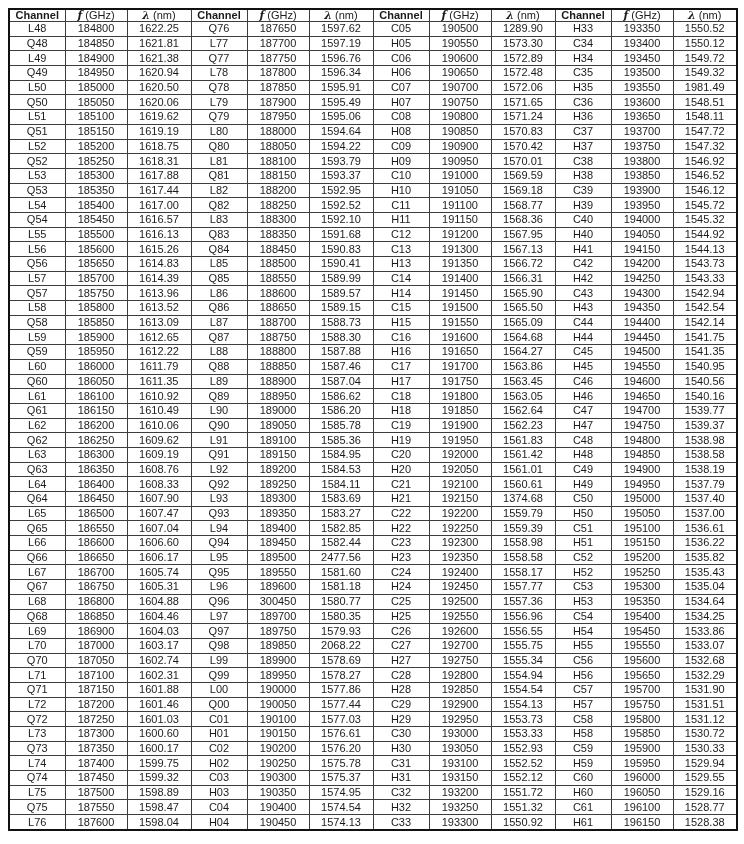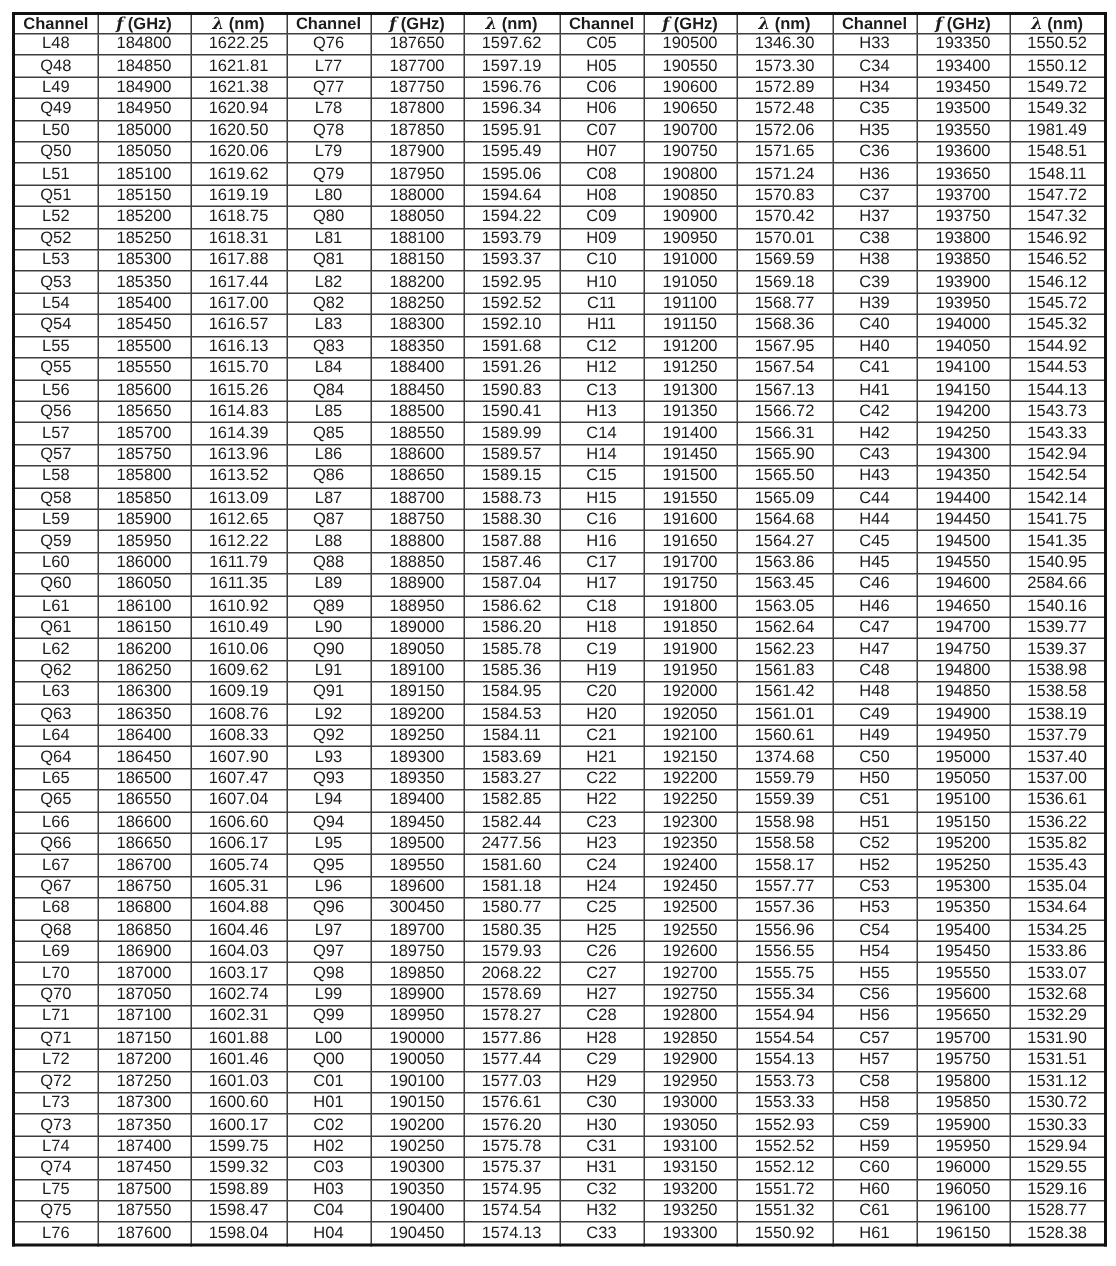--- a/index.html
+++ b/index.html
@@ -14,21 +14,21 @@
     color:#1c1c1c;
   }
   table.grid th,table.grid td{
     border:1px solid #3d3d3d;
     text-align:center;vertical-align:middle;
     padding:0;overflow:hidden;white-space:nowrap;
   }
   table.grid td{font-size:11px;line-height:1;}
   table.grid th{font-size:11px;font-weight:bold;line-height:1;}
   .sym{font-family:"DejaVu Serif",serif;font-style:italic;font-weight:bold;}
-  .unit{font-weight:bold;}
+  .unit{font-weight:normal;}
 </style>
 </head>
 <body>
 
 <div class="page">
   <table class="grid">
     <colgroup>
         <col style="width: 56px;">
         <col style="width: 62px;">
         <col style="width: 64px;">
@@ -61,21 +61,21 @@
     <tbody>
         <tr>
           <td>L48</td>
           <td>184800</td>
           <td>1622.25</td>
           <td>Q76</td>
           <td>187650</td>
           <td>1597.62</td>
           <td>C05</td>
           <td>190500</td>
-          <td>1346.30</td>
+          <td>1289.90</td>
           <td>H33</td>
           <td>193350</td>
           <td>1550.52</td>
         </tr>
         <tr>
           <td>Q48</td>
           <td>184850</td>
           <td>1621.81</td>
           <td>L77</td>
           <td>187700</td>
@@ -263,34 +263,20 @@
           <td>188350</td>
           <td>1591.68</td>
           <td>C12</td>
           <td>191200</td>
           <td>1567.95</td>
           <td>H40</td>
           <td>194050</td>
           <td>1544.92</td>
         </tr>
         <tr>
-          <td>Q55</td>
-          <td>185550</td>
-          <td>1615.70</td>
-          <td>L84</td>
-          <td>188400</td>
-          <td>1591.26</td>
-          <td>H12</td>
-          <td>191250</td>
-          <td>1567.54</td>
-          <td>C41</td>
-          <td>194100</td>
-          <td>1544.53</td>
-        </tr>
-        <tr>
           <td>L56</td>
           <td>185600</td>
           <td>1615.26</td>
           <td>Q84</td>
           <td>188450</td>
           <td>1590.83</td>
           <td>C13</td>
           <td>191300</td>
           <td>1567.13</td>
           <td>H41</td>
@@ -414,21 +400,21 @@
           <td>186050</td>
           <td>1611.35</td>
           <td>L89</td>
           <td>188900</td>
           <td>1587.04</td>
           <td>H17</td>
           <td>191750</td>
           <td>1563.45</td>
           <td>C46</td>
           <td>194600</td>
-          <td>2584.66</td>
+          <td>1540.56</td>
         </tr>
         <tr>
           <td>L61</td>
           <td>186100</td>
           <td>1610.92</td>
           <td>Q89</td>
           <td>188950</td>
           <td>1586.62</td>
           <td>C18</td>
           <td>191800</td>

